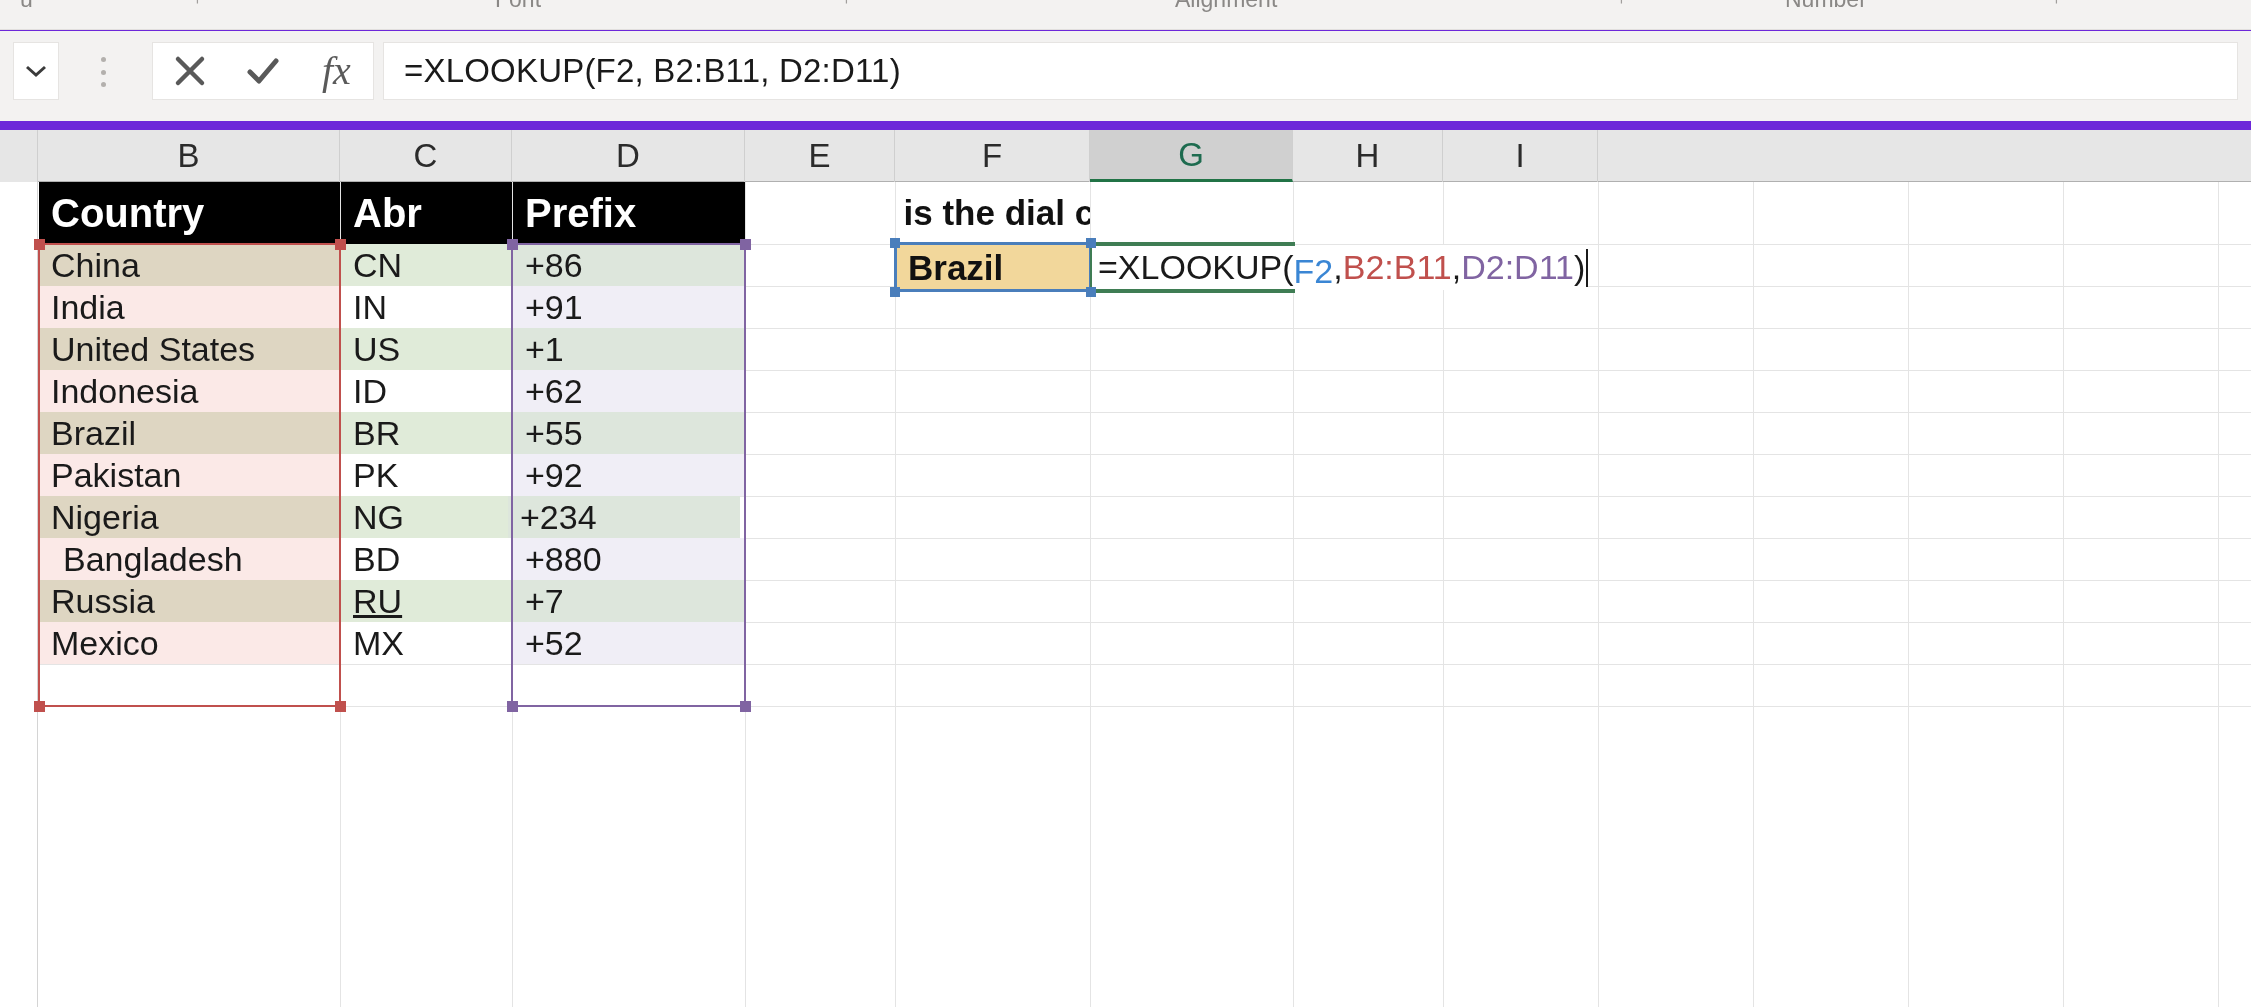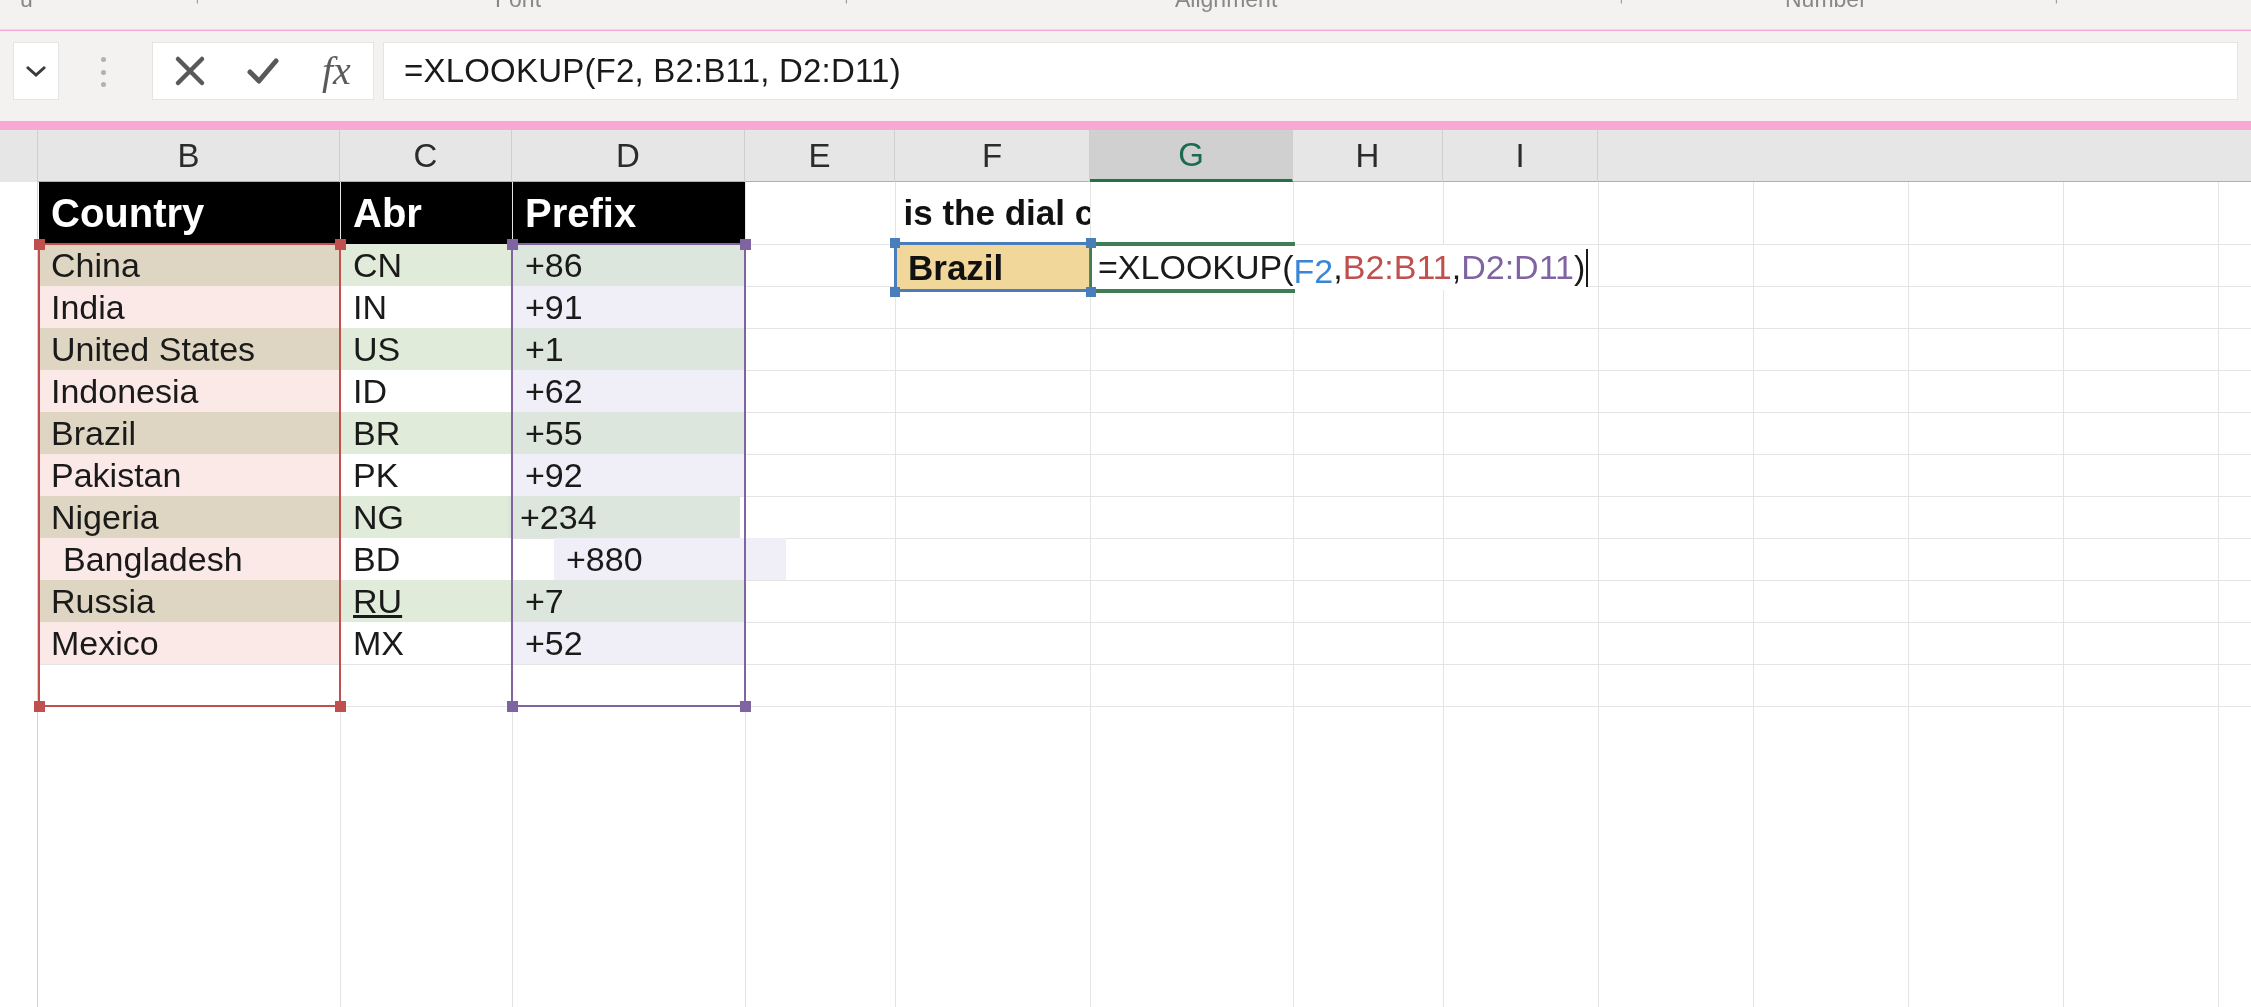--- a/index.html
+++ b/index.html
@@ -2,21 +2,21 @@
 <html><head>
 <meta charset="utf-8">
 <style>
   * { box-sizing: border-box; margin: 0; padding: 0; }
   html, body {
     width: 2251px; height: 1007px;
     overflow: hidden;
     background: #ffffff;
     font-family: "Liberation Sans", sans-serif;
   }
-  #app { position: relative; width: 2251px; height: 1007px; background:#f9a8d4; }
+  #app { position: relative; width: 2251px; height: 1007px; background:#6d28d9; }
 
   
   .ribbon-strip {
     position: absolute; left: 0; top: 0; width: 2251px; height: 30px;
     background: #f3f2f1;
     border-bottom: 1px solid #e1dfdd;
     overflow: hidden;
   }
   .ribbon-grp {
     position: absolute; top: -14px;
@@ -325,21 +325,21 @@
         <div class="cell" style="left: 341px; top: 230px; width: 171px; height: 42px; background: rgb(224, 235, 217);">BR</div>
         <div class="cell" style="left: 513px; top: 230px; width: 232px; height: 42px; background: rgb(221, 230, 220);">+55</div>
         <div class="cell" style="left: 39px; top: 272px; width: 301px; height: 42px; background: rgb(251, 233, 231);">Pakistan</div>
         <div class="cell" style="left: 341px; top: 272px; width: 171px; height: 42px; background: rgb(255, 255, 255);">PK</div>
         <div class="cell" style="left: 513px; top: 272px; width: 232px; height: 42px; background: rgb(240, 238, 246);">+92</div>
         <div class="cell" style="left: 39px; top: 314px; width: 301px; height: 42px; background: rgb(222, 214, 194);">Nigeria</div>
         <div class="cell" style="left: 341px; top: 314px; width: 171px; height: 42px; background: rgb(224, 235, 217);">NG</div>
         <div class="cell" style="left: 508px; top: 314px; width: 232px; height: 42px; background: rgb(221, 230, 220);">+234</div>
         <div class="cell" style="left: 39px; top: 356px; width: 301px; height: 42px; background: rgb(251, 233, 231); padding-left: 24px;">Bangladesh</div>
         <div class="cell" style="left: 341px; top: 356px; width: 171px; height: 42px; background: rgb(255, 255, 255);">BD</div>
-        <div class="cell" style="left: 513px; top: 356px; width: 232px; height: 42px; background: rgb(240, 238, 246); margin-left: 41px;">+880</div>
+        <div class="cell" style="left: 513px; top: 356px; width: 232px; height: 42px; background: rgb(240, 238, 246);">+880</div>
         <div class="cell" style="left: 39px; top: 398px; width: 301px; height: 42px; background: rgb(222, 214, 194);">Russia</div>
         <div class="cell" style="left: 341px; top: 398px; width: 171px; height: 42px; background: rgb(224, 235, 217); text-decoration: underline;">RU</div>
         <div class="cell" style="left: 513px; top: 398px; width: 232px; height: 42px; background: rgb(221, 230, 220);">+7</div>
         <div class="cell" style="left: 39px; top: 440px; width: 301px; height: 42px; background: rgb(251, 233, 231);">Mexico</div>
         <div class="cell" style="left: 341px; top: 440px; width: 171px; height: 42px; background: rgb(255, 255, 255);">MX</div>
         <div class="cell" style="left: 513px; top: 440px; width: 232px; height: 42px; background: rgb(240, 238, 246);">+52</div>
       </div>
 
     <div class="range-box" style="left:38px; top:61px; width:303px; height:464px; border-color:#c0504d;"></div>
     <div class="handle" style="left:34px;  top:57px;  background:#c0504d;"></div>

